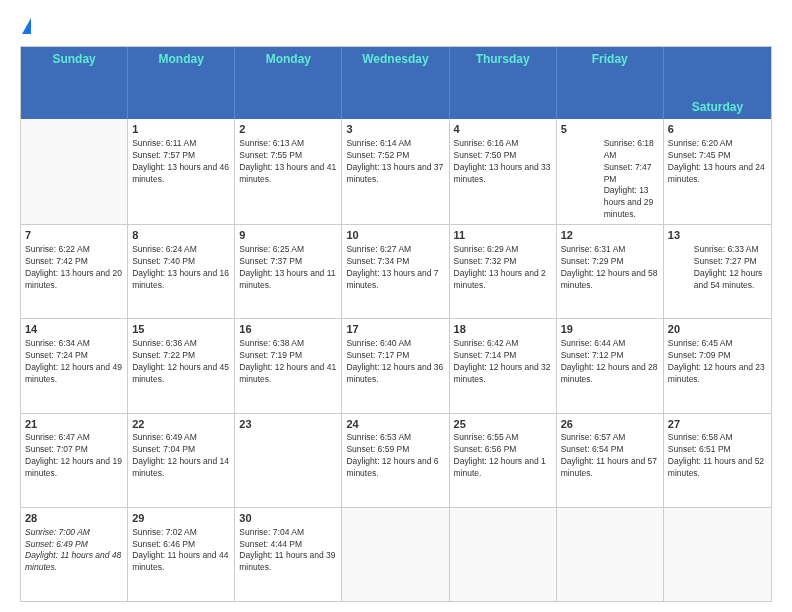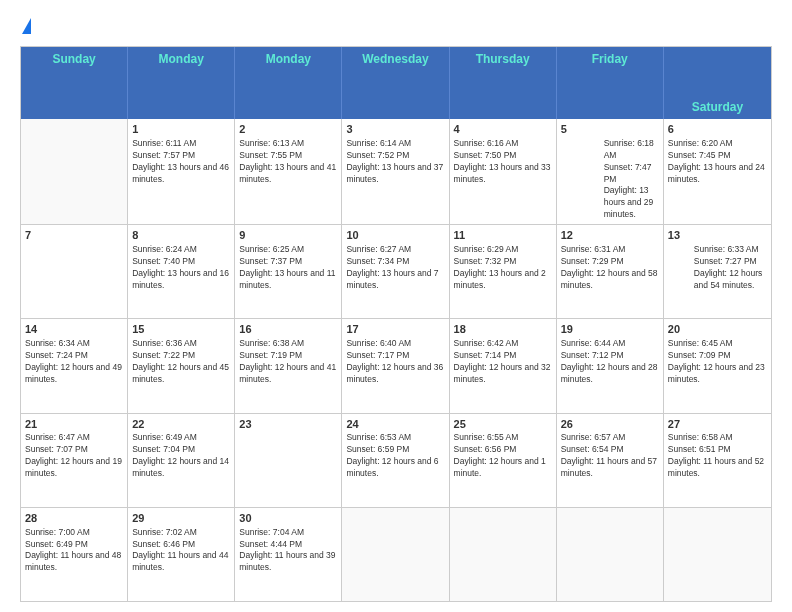--- a/index.html
+++ b/index.html
@@ -190,20 +190,23 @@
           <div class="cell">
             <span class="cell-number">6</span>
             <div class="cell-info" style="white-space: pre-line;">Sunrise: 6:20 AM
 Sunset: 7:45 PM
 Daylight: 13 hours and 24 minutes.</div>
           </div>
         </div>
         <div class="calendar-row">
           <div class="cell">
             <span class="cell-number">7</span>
+            <div class="cell-info" style="white-space: pre-line;">Sunrise: 6:22 AM
+Sunset: 7:42 PM
+Daylight: 13 hours and 20 minutes.</div>
           </div>
           <div class="cell">
             <span class="cell-number">8</span>
             <div class="cell-info" style="white-space: pre-line;">Sunrise: 6:24 AM
 Sunset: 7:40 PM
 Daylight: 13 hours and 16 minutes.</div>
           </div>
           <div class="cell">
             <span class="cell-number">9</span>
             <div class="cell-info" style="white-space: pre-line;">Sunrise: 6:25 AM
@@ -316,21 +319,21 @@
           <div class="cell">
             <span class="cell-number">27</span>
             <div class="cell-info" style="white-space: pre-line;">Sunrise: 6:58 AM
 Sunset: 6:51 PM
 Daylight: 11 hours and 52 minutes.</div>
           </div>
         </div>
         <div class="calendar-row">
           <div class="cell">
             <span class="cell-number">28</span>
-            <div class="cell-info" style="white-space: pre-line;">Sunrise: 7:00 AM
+            <div class="cell-info" style="white-space: pre-line; font-style: italic;">Sunrise: 7:00 AM
 Sunset: 6:49 PM
 Daylight: 11 hours and 48 minutes.</div>
           </div>
           <div class="cell">
             <span class="cell-number">29</span>
             <div class="cell-info" style="white-space: pre-line;">Sunrise: 7:02 AM
 Sunset: 6:46 PM
 Daylight: 11 hours and 44 minutes.</div>
           </div>
           <div class="cell">

